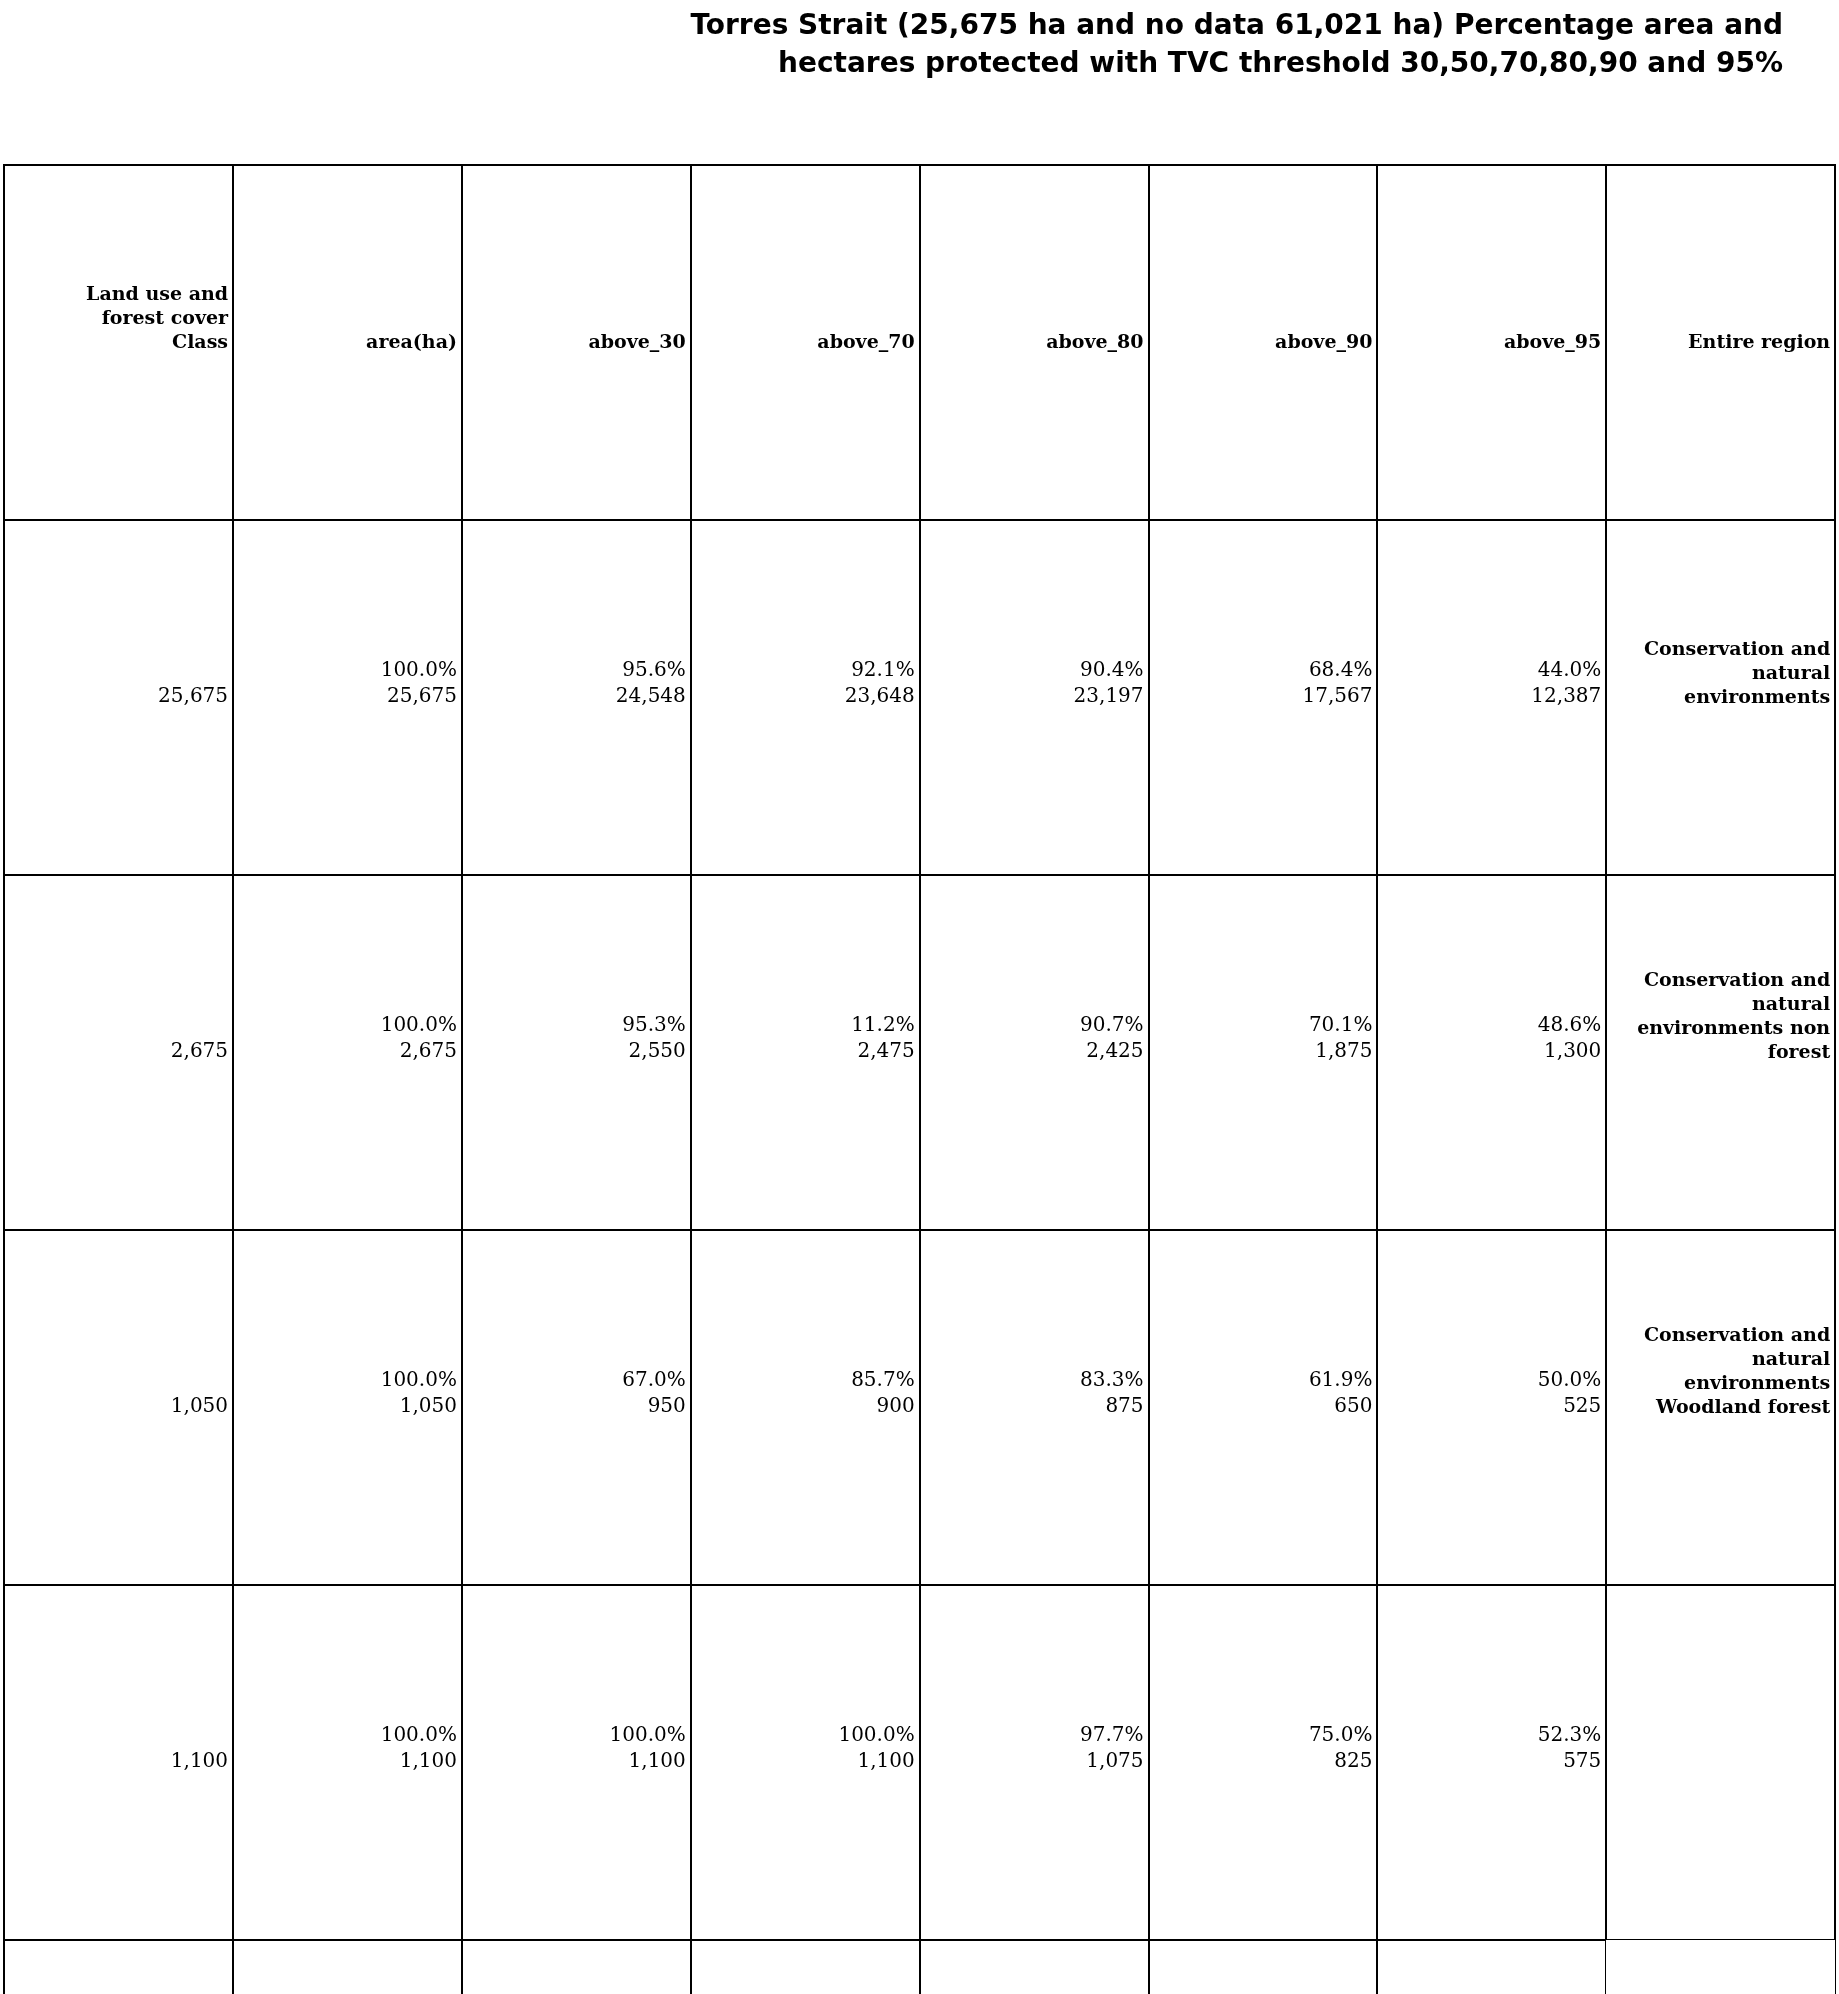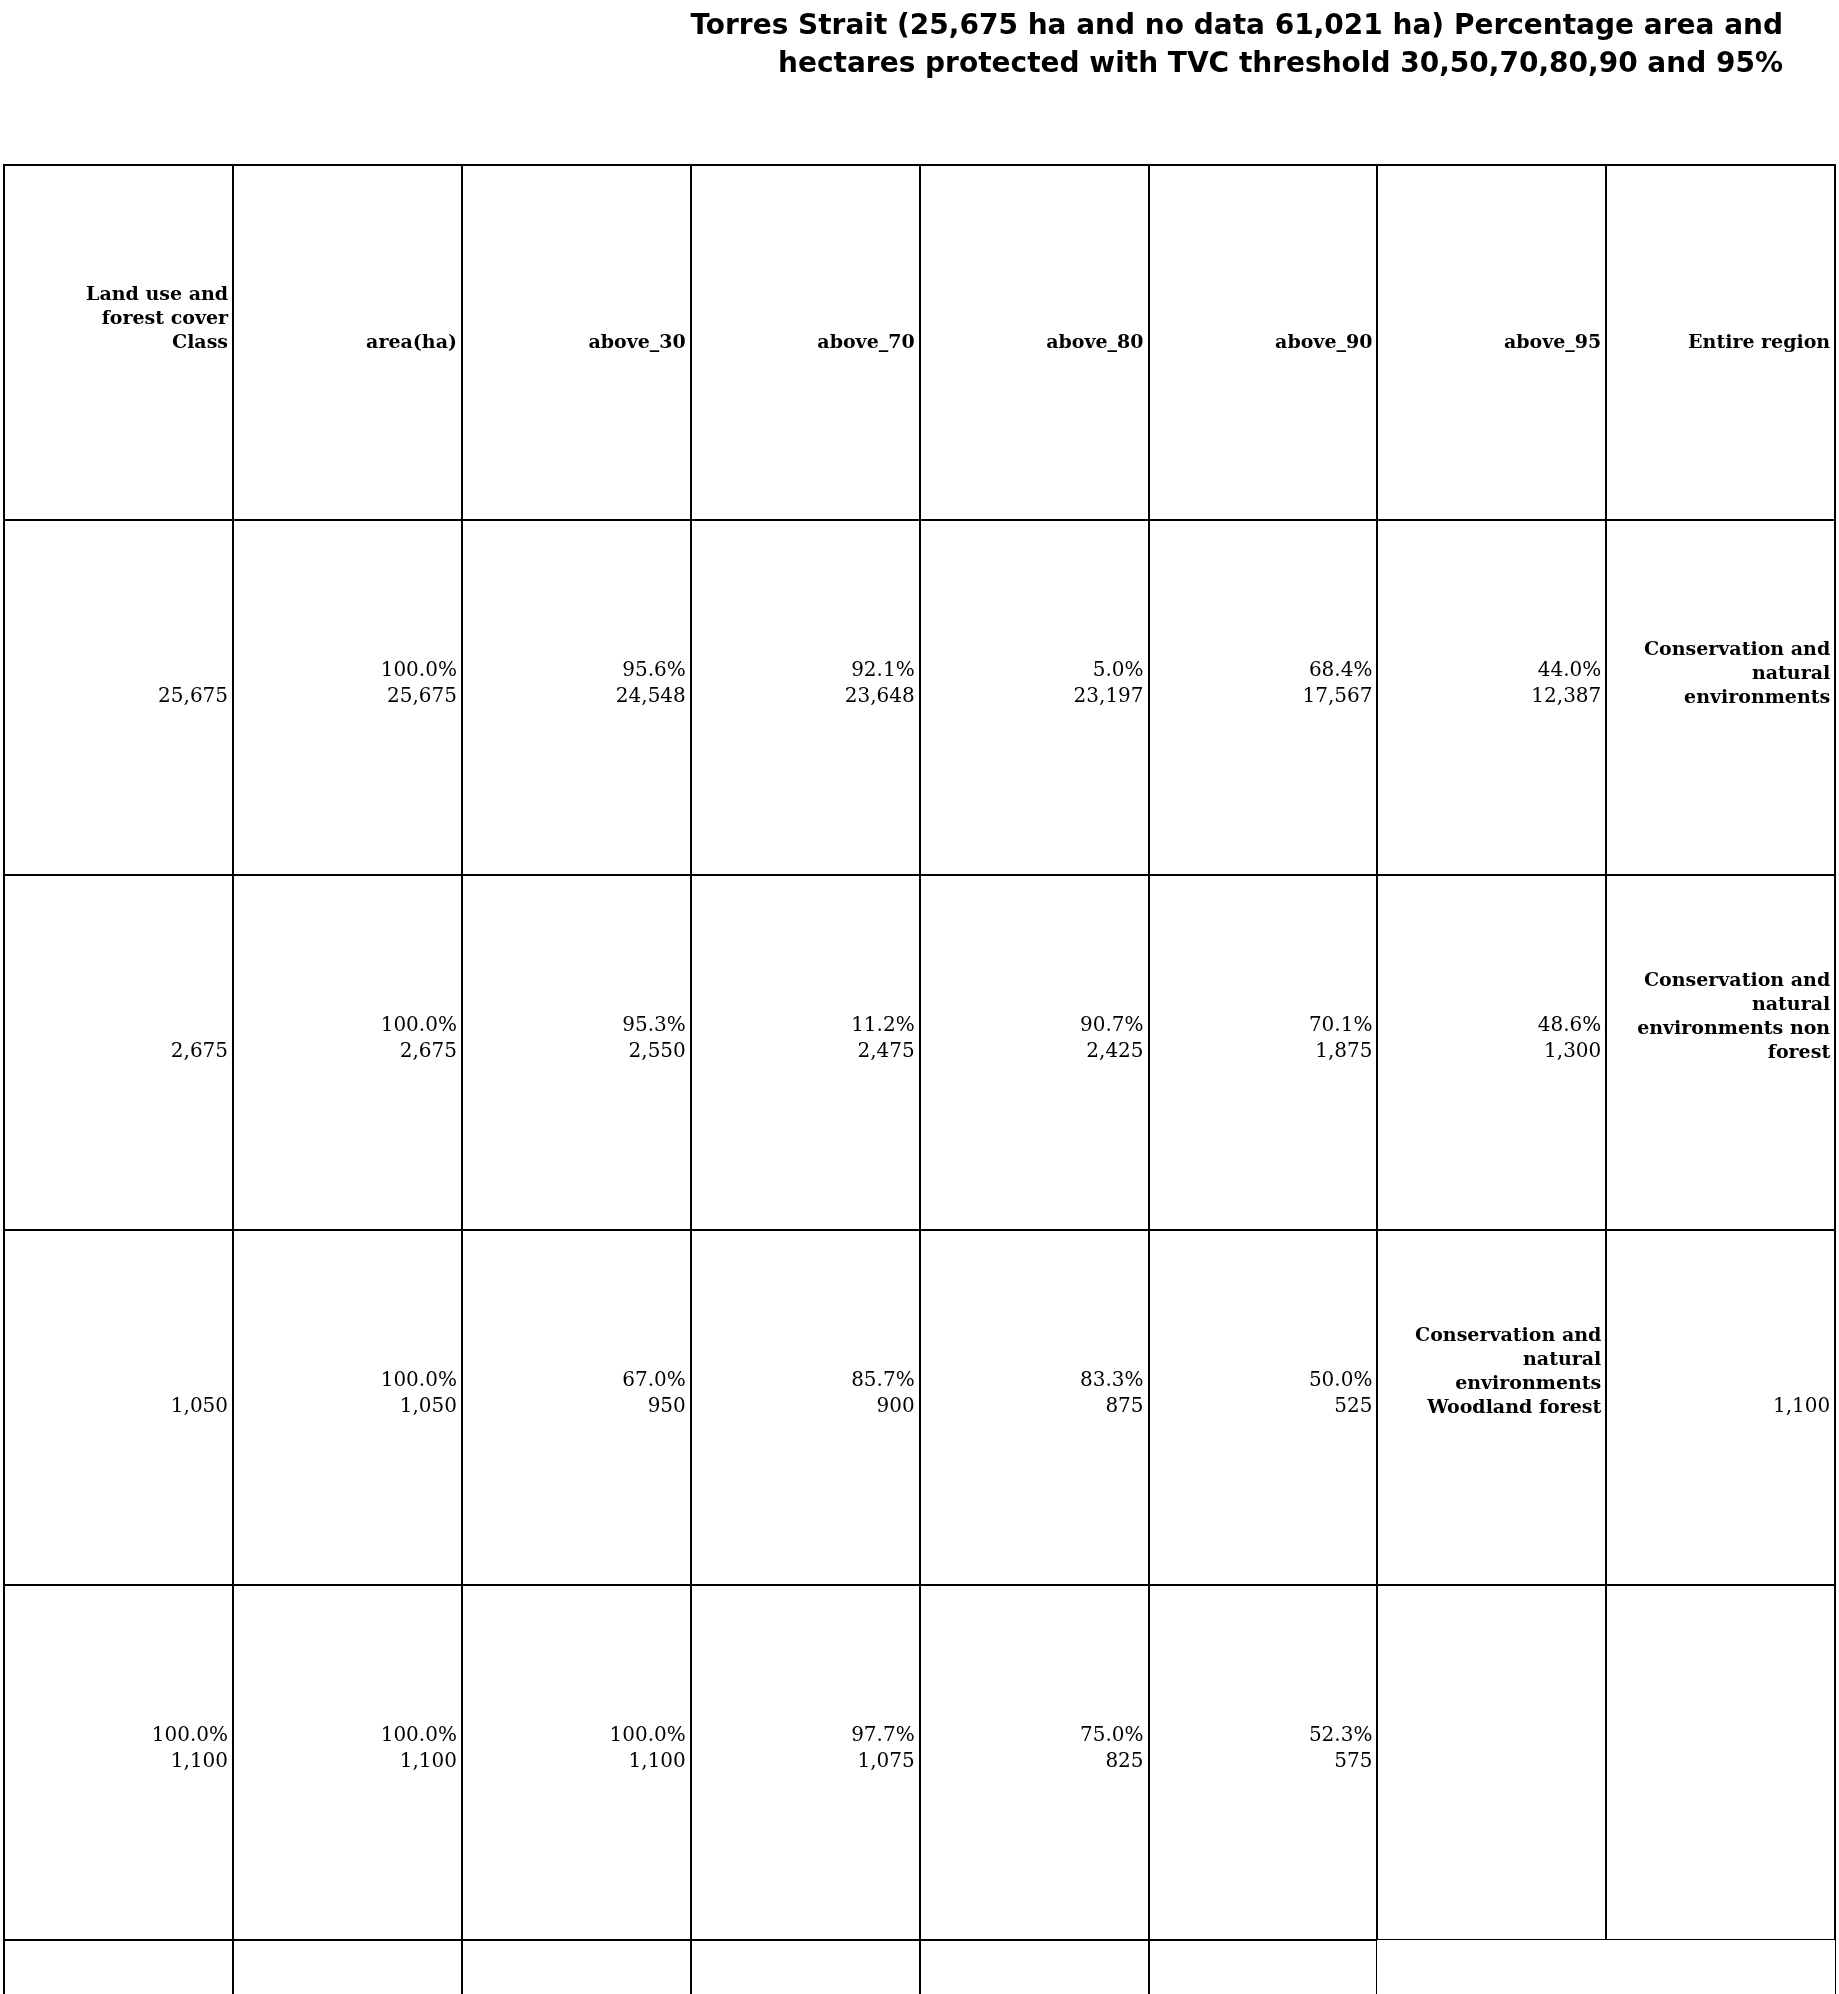--- a/index.html
+++ b/index.html
@@ -66,21 +66,21 @@
       </div>
     <div class="cell">
         <div class="ci">95.6%
 24,548</div>
       </div>
     <div class="cell">
         <div class="ci">92.1%
 23,648</div>
       </div>
     <div class="cell">
-        <div class="ci">5.0%
+        <div class="ci">90.4%
 23,197</div>
       </div>
     <div class="cell">
         <div class="ci">68.4%
 17,567</div>
       </div>
     <div class="cell">
         <div class="ci">44.0%
 12,387</div>
       </div>
@@ -137,20 +137,24 @@
       </div>
     <div class="cell">
         <div class="ci">85.7%
 900</div>
       </div>
     <div class="cell">
         <div class="ci">83.3%
 875</div>
       </div>
     <div class="cell">
+        <div class="ci">61.9%
+650</div>
+      </div>
+    <div class="cell">
         <div class="ci">50.0%
 525</div>
       </div>
 
     <div class="cell rowhead">
         <div class="ci">Conservation and
 natural
 environments
 Woodland forest</div>
       </div>

